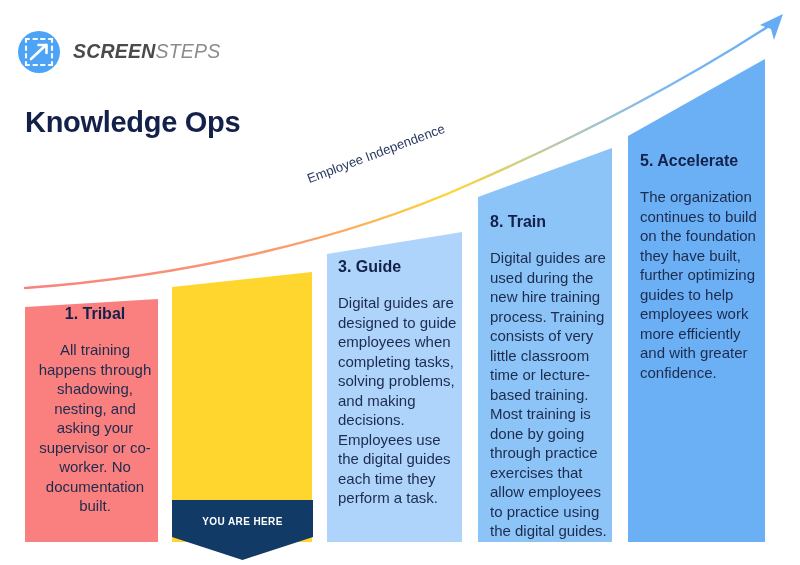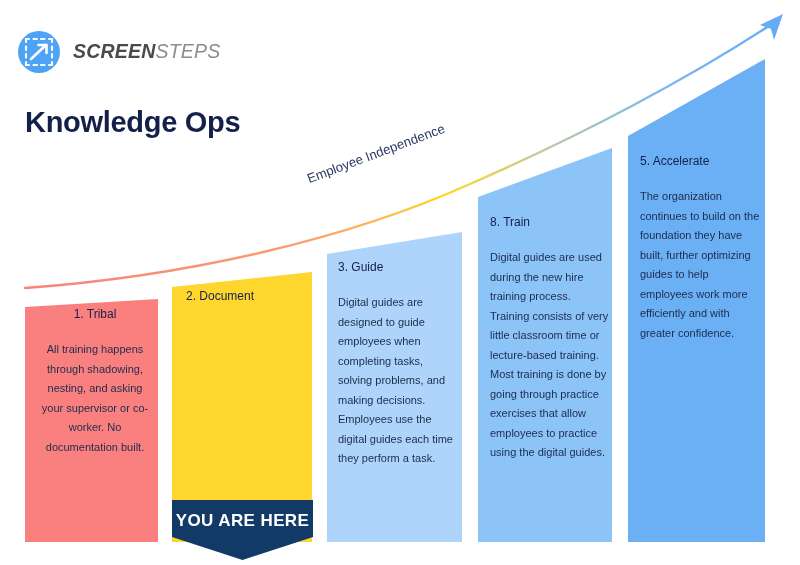--- a/index.html
+++ b/index.html
@@ -27,31 +27,31 @@
   #title .line { font-size:29px; font-weight:bold; line-height:42px; letter-spacing:-0.3px; }
   .navy { color:#13204a; }
   .skyblue { color:#4da4f7; }
 
   
   #stage { position:absolute; left:0; top:0; width:800px; height:565px; }
 
   
   .bar-text { position:absolute; }
   .bar-head {
-    font-size:12px; font-weight:normal; color:#13204a;
+    font-size:16px; font-weight:bold; color:#13204a;
     line-height:16px; margin-bottom:18px; white-space:nowrap;
   }
-  .bar-body { font-size:11px; color:#1d2b4d; line-height:19.5px; }
+  .bar-body { font-size:15px; color:#1d2b4d; line-height:19.5px; }
 
   
   #ribbon { position:absolute; left:172px; top:500px; width:141px; height:60px; }
   #ribbon-label {
     position:absolute; left:0; top:0; width:141px; height:42px;
     display:flex; align-items:center; justify-content:center;
-    color:#ffffff; font-size:17px; font-weight:bold; letter-spacing:.4px;
+    color:#ffffff; font-size:10px; font-weight:bold; letter-spacing:.4px;
     z-index:2;
   }
   #curve-caption {
     position:absolute; left:305px; top:172px;
     font-size:13.2px; color:#2b3a63; white-space:nowrap;
     transform:rotate(-20.5deg); transform-origin:left top;
   }
 </style>
 </head>
 <body>
@@ -116,21 +116,20 @@
   </div>
 
   <div id="curve-caption">Employee Independence</div>
 
   <div class="bar-text" style="left:36px; top:306px; width:118px;text-align:center;">
     <div class="bar-head">1. Tribal</div>
     <div class="bar-body">All training happens through shadowing, nesting, and asking your supervisor or co-worker. No documentation built.</div>
   </div>
 
   <div class="bar-text" style="left:186px; top:288px; width:120px;">
-    <div class="bar-head">2. Document</div>
   </div>
 
   <div class="bar-text" style="left:338px; top:259px; width:122px;">
     <div class="bar-head">3. Guide</div>
     <div class="bar-body">Digital guides are designed to guide employees when completing tasks, solving problems, and making decisions. Employees use the digital guides each time they perform a task.</div>
   </div>
 
   <div class="bar-text" style="left:490px; top:214px; width:120px;">
     <div class="bar-head">8. Train</div>
     <div class="bar-body">Digital guides are used during the new hire training process. Training consists of very little classroom time or lecture-based training. Most training is done by going through practice exercises that allow employees to practice using the digital guides.</div>

